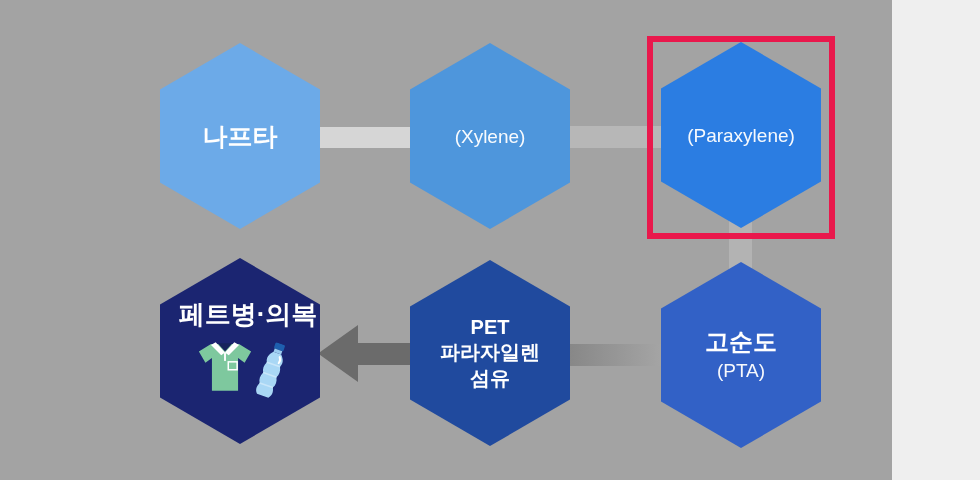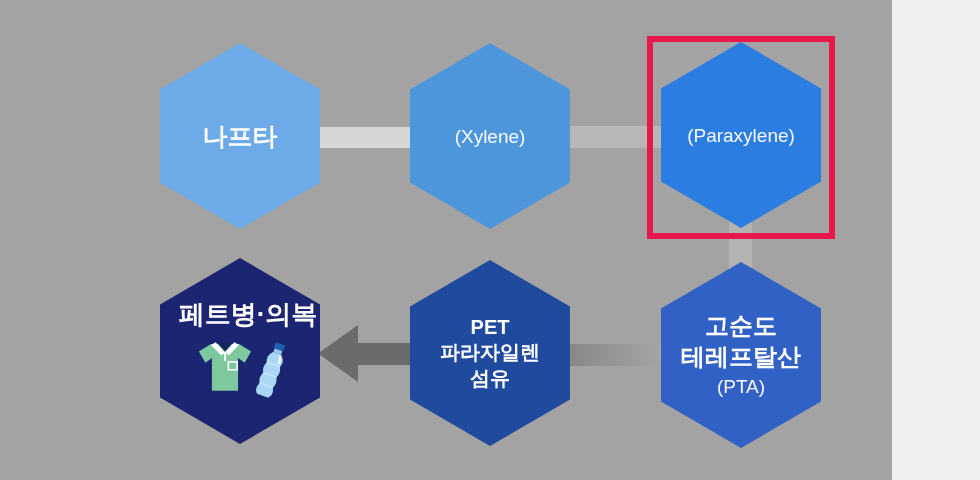--- a/index.html
+++ b/index.html
@@ -81,21 +81,20 @@
   <div class="hex hex-xylene">
     <div class="sub">(Xylene)</div>
   </div>
 
   <div class="hex hex-paraxylene">
     <div class="sub">(Paraxylene)</div>
   </div>
 
   <div class="hex hex-pta">
     <div class="main">고순도</div>
-    <div class="main">테레프탈산</div>
     <div class="sub">(PTA)</div>
   </div>
 
   <div class="hex hex-pet-fiber">
     <div class="main">PET</div>
     <div class="main">파라자일렌</div>
     <div class="main">섬유</div>
   </div>
 
   <div class="hex hex-products">

